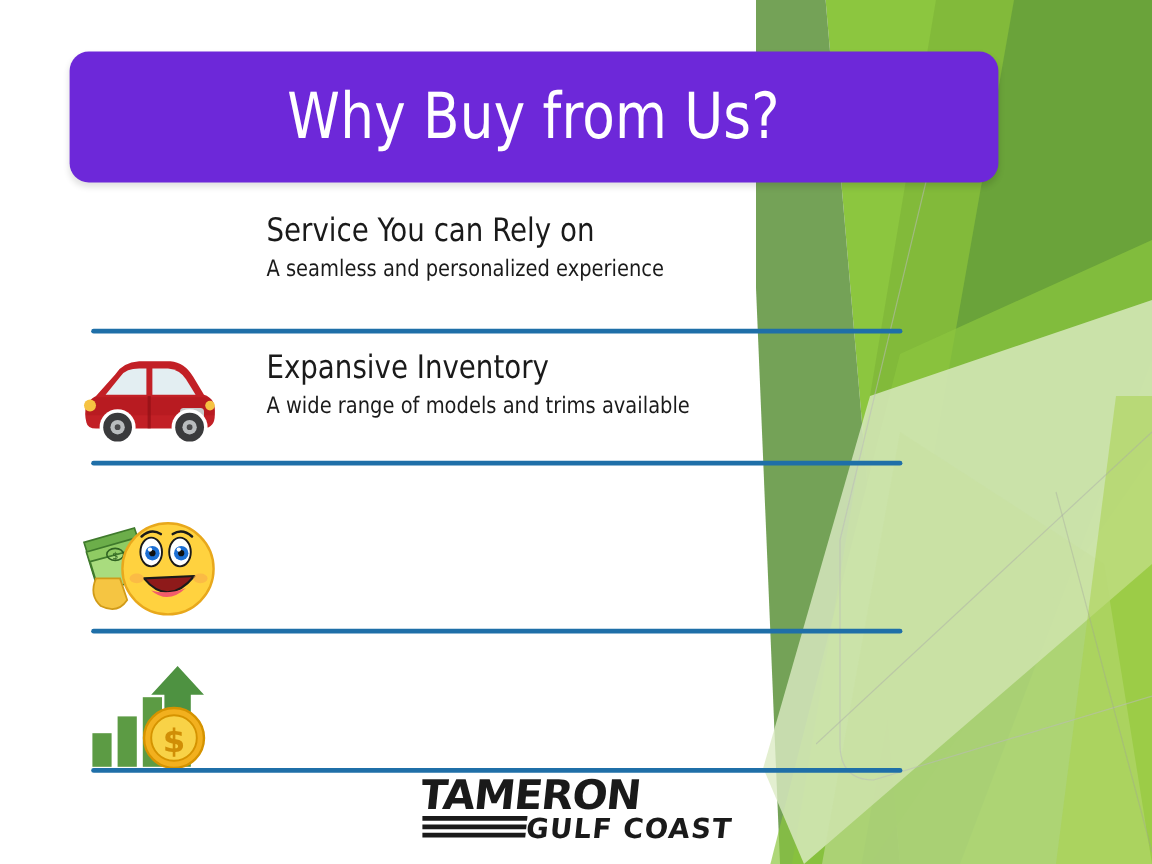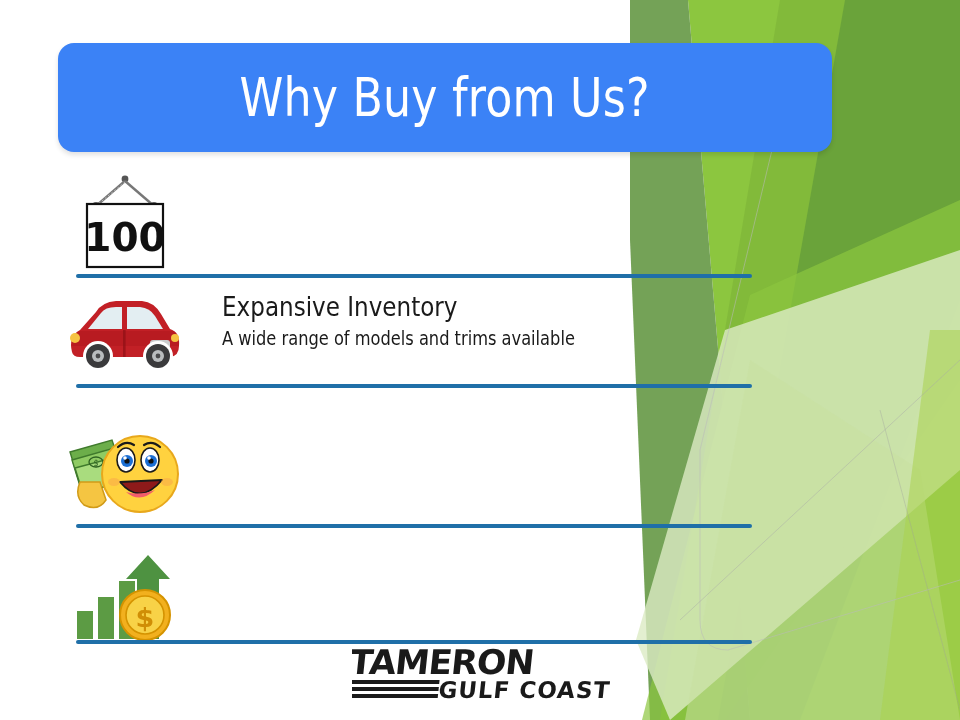--- a/index.html
+++ b/index.html
@@ -13,21 +13,21 @@
 
   
   .bg-deco{position:absolute;top:0;right:0;width:330px;height:720px;overflow:hidden;pointer-events:none;}
   .bg-deco svg{display:block;width:330px;height:720px;}
 
   .hairline{position:absolute;pointer-events:none;}
 
   
   .title-banner{
     position:absolute;left:58px;top:43px;width:774px;height:109px;
-    background:#3b82f6;border-radius:16px;
+    background:#6d28d9;border-radius:16px;
     display:flex;align-items:center;justify-content:center;
     box-shadow:0 3px 5px rgba(0,0,0,.12);
   }
   .title-banner .title-text{
     color:#ffffff;font-size:53px;line-height:1;
     font-family:"DejaVu Sans Condensed","DejaVu Sans","Liberation Sans",sans-serif;
     font-weight:400;letter-spacing:.2px;
     transform:scaleX(.93);
     white-space:nowrap;
   }
@@ -88,31 +88,23 @@
     <path d="M200,260 L280,560" fill="none" stroke="#9e9e9e" stroke-width="1" opacity=".35"></path>
   </svg>
 
   <div class="title-banner">
     <div class="title-text">Why Buy from Us?</div>
   </div>
 
   <div class="benefits">
 
     <div class="benefit" style="height:110px;">
-      <div class="icon-cell" style="top:4px;height:100px;">
-        <svg width="86" height="96" viewBox="0 0 86 96">
-          <circle cx="43" cy="5" r="3.4" fill="#555"></circle>
-          <path d="M43,7 L14,32" stroke="#777" stroke-width="2.4" fill="none"></path>
-          <path d="M43,7 L72,32" stroke="#777" stroke-width="2.4" fill="none"></path>
-          <path d="M43,8 L15,31" stroke="#bbb" stroke-width="1" stroke-dasharray="2 2" fill="none"></path>
-          <circle cx="14" cy="32" r="4" fill="#666"></circle>
-          <circle cx="72" cy="32" r="4" fill="#666"></circle>
-          <rect x="5" y="30" width="76" height="63" fill="#ffffff" stroke="#111" stroke-width="2.2"></rect>
-          <text x="43" y="77" text-anchor="middle" font-family="'DejaVu Sans','Liberation Sans',sans-serif" font-size="39" font-weight="bold" fill="#111">100</text>
-        </svg>
+      <div class="text-cell" style="padding-top:10px;">
+        <div class="b-title">Service You can Rely on</div>
+        <div class="b-desc">A seamless and personalized experience</div>
       </div>
       <div class="divider" style="top:106px;"></div>
     </div>
 
     <div class="benefit" style="height:134px;">
       <div class="icon-cell" style="top:14px;height:84px;">
         <svg width="124" height="84" viewBox="0 0 124 84">
           <g transform="translate(3,4)">
             <path d="M6,56 Q2,40 14,34 L30,16 Q36,6 50,5 L76,5 Q88,6 95,18 L104,33
                      Q114,36 113,50 Q113,60 104,61 L14,61 Q7,61 6,56 Z" fill="#ffffff" stroke="#ffffff" stroke-width="9" stroke-linejoin="round"></path>

